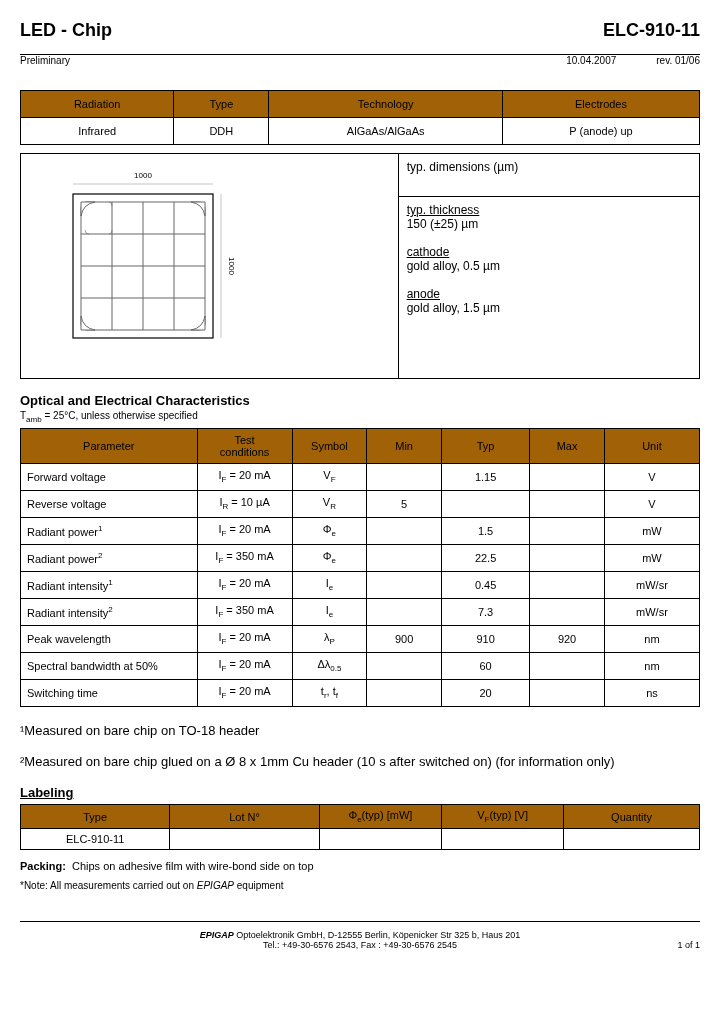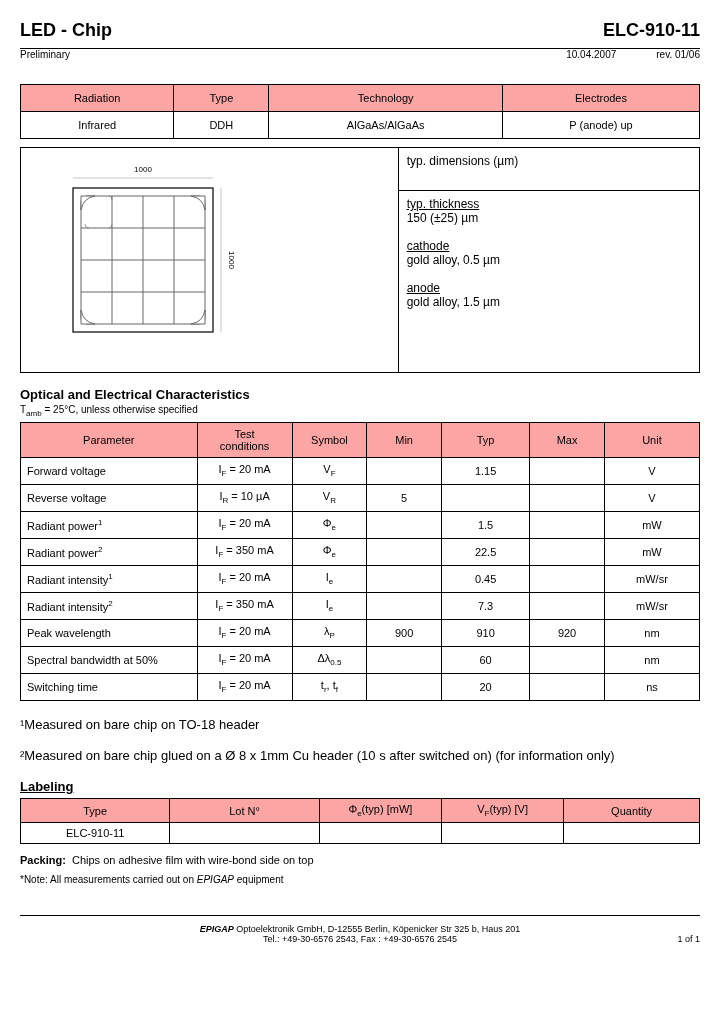--- a/index.html
+++ b/index.html
@@ -9,21 +9,21 @@
     font-family: Arial, sans-serif;
     font-size: 11px;
     color: #000;
     width: 680px;
   }
   .header-row {
     display: flex;
     justify-content: space-between;
     align-items: baseline;
     border-bottom: 1px solid #000;
-    padding-bottom: 7px;
+    padding-bottom: 13px;
   }
   .header-left {
     font-size: 18px;
     font-weight: bold;
   }
   .header-right {
     font-size: 18px;
     font-weight: bold;
   }
   .subheader-row {
@@ -40,21 +40,21 @@
     width: 100%;
   }
   th, td {
     border: 1px solid #000;
     padding: 4px 6px;
     text-align: center;
     font-size: 11px;
     font-weight: normal;
   }
   th {
-    background: #fca5a5;
+    background: #a16207;
   }
   .info-table th, .info-table td { height: 18px; }
   .dim-container {
     display: flex;
     border: 1px solid #000;
     margin-top: 8px;
     margin-bottom: 14px;
   }
   .dim-left {
     width: 54%;

